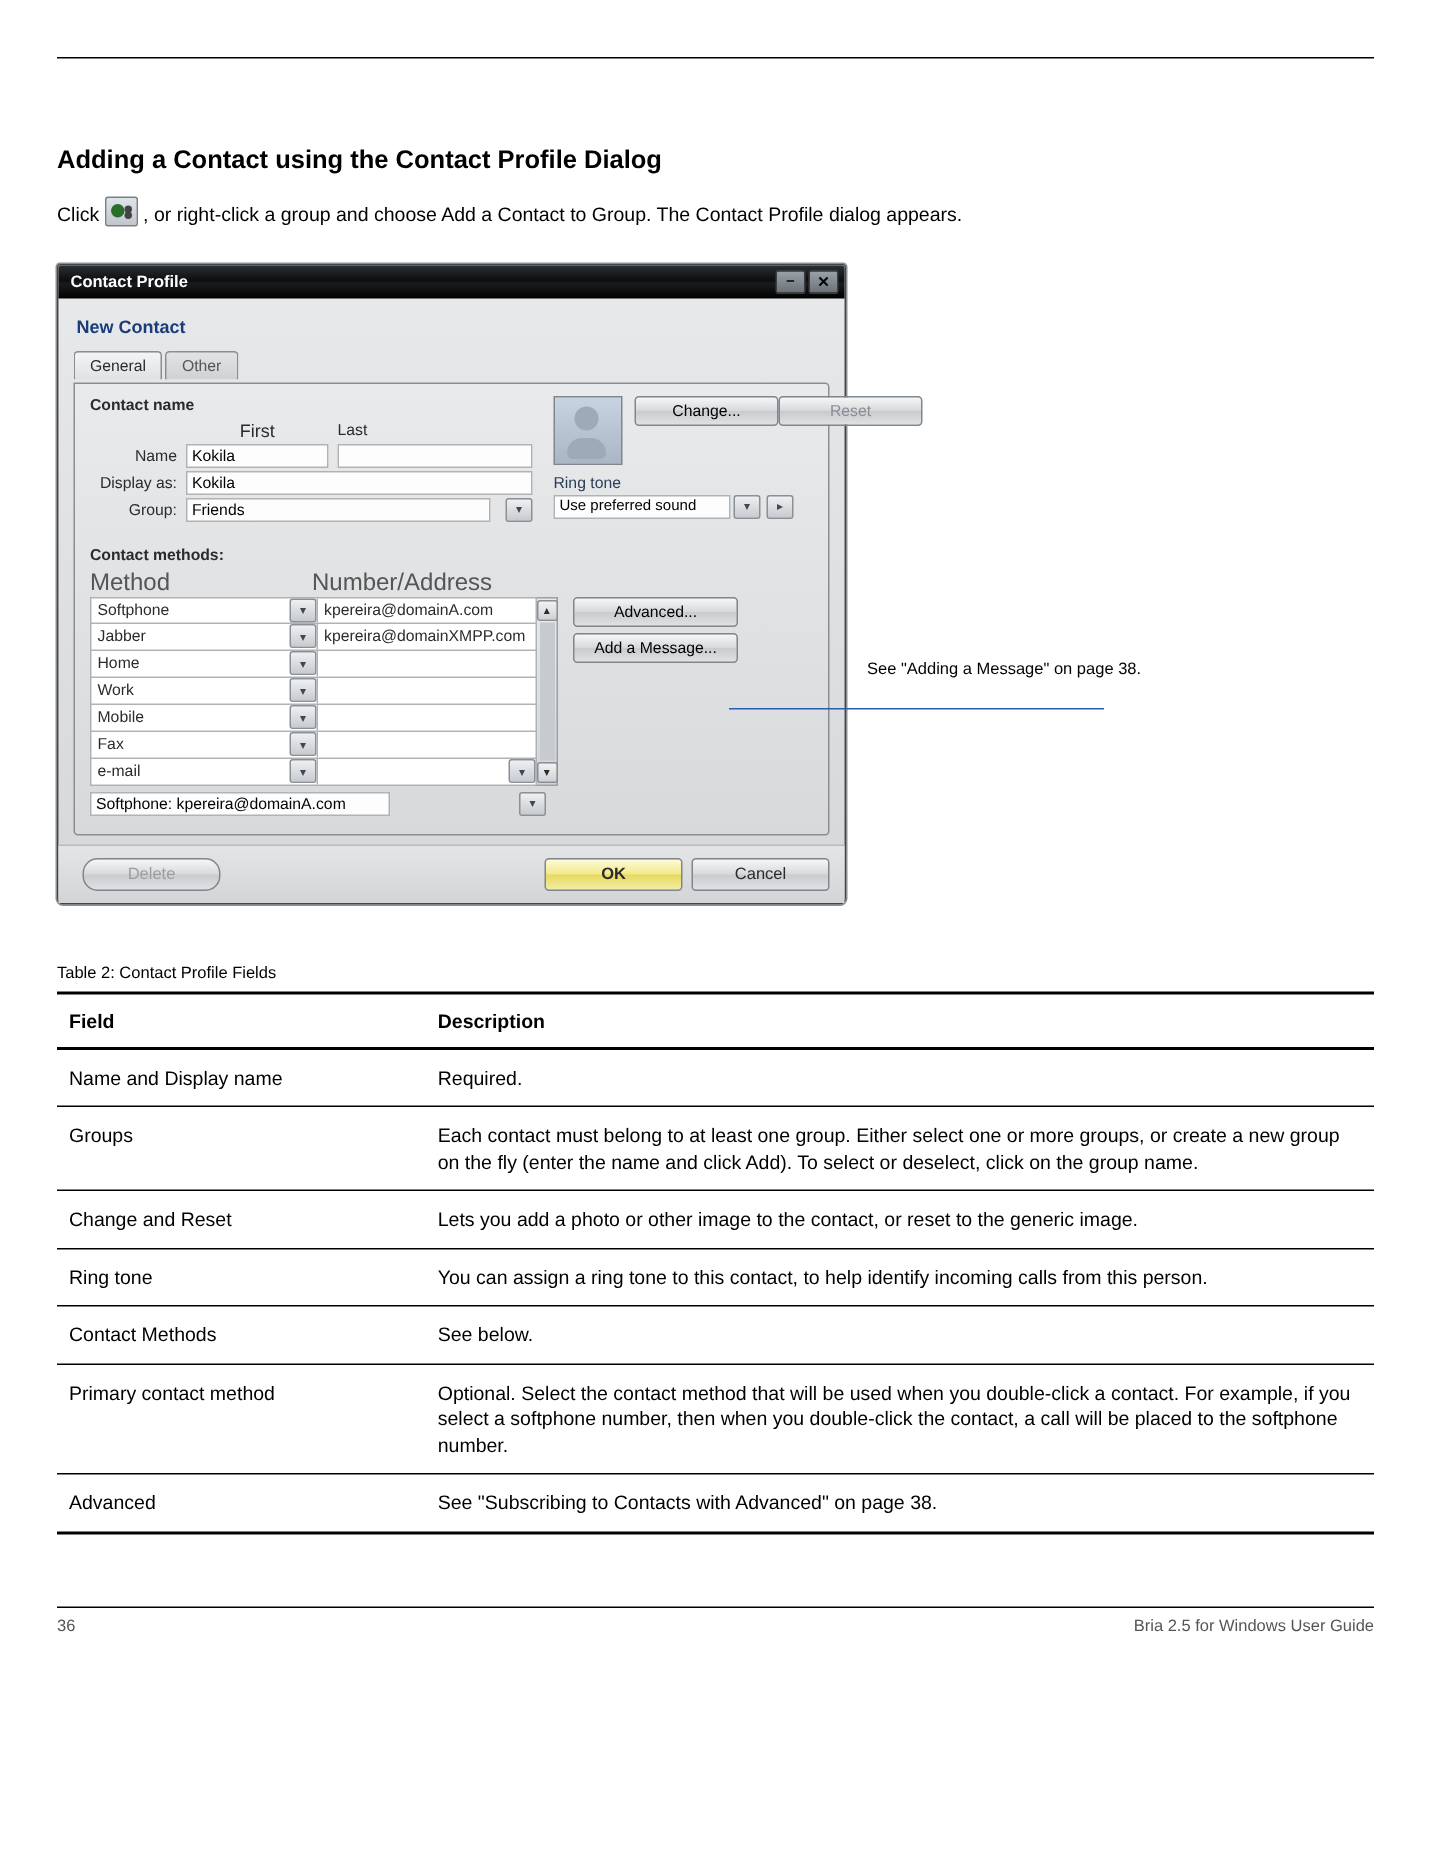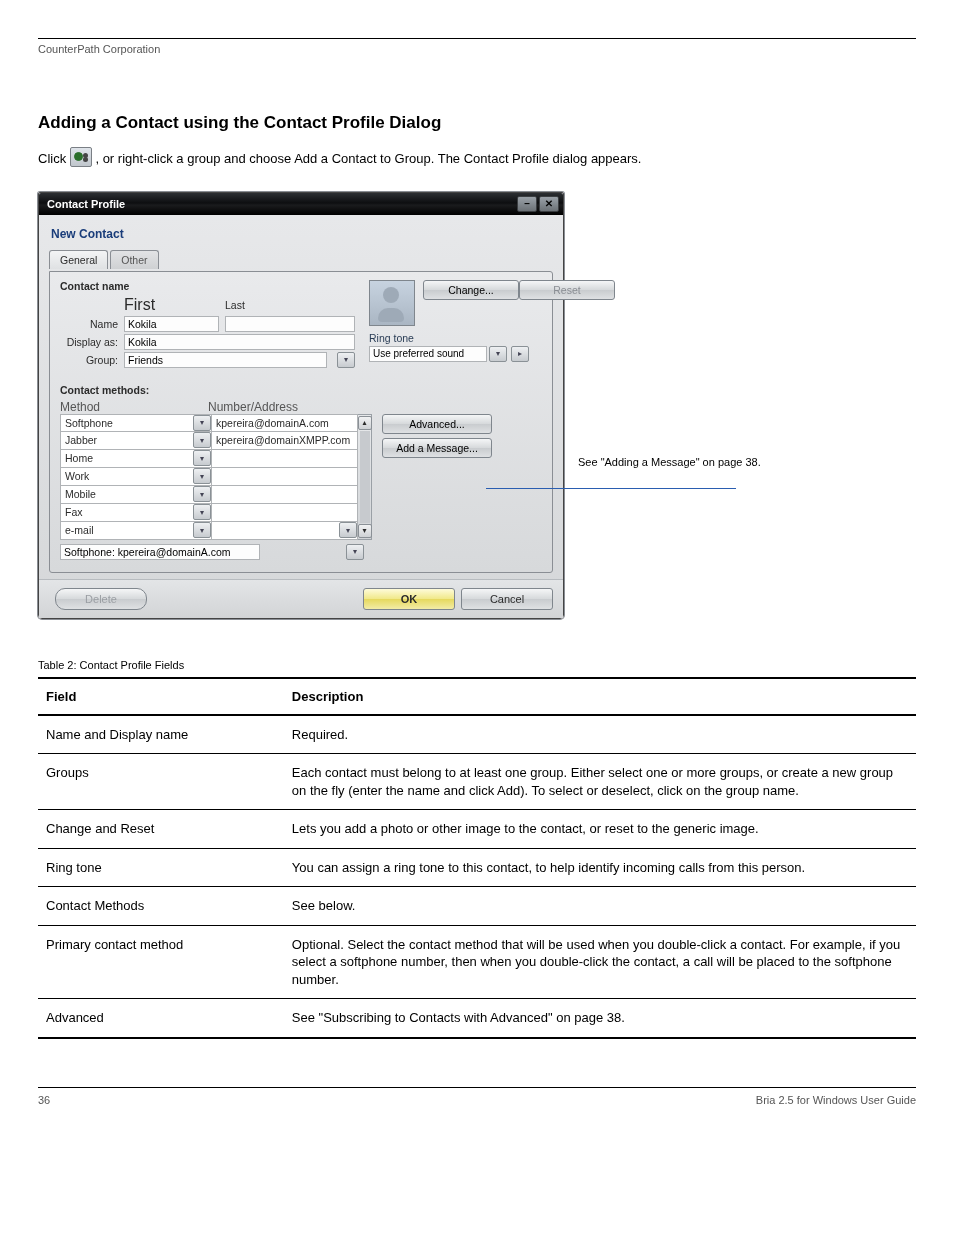--- a/index.html
+++ b/index.html
@@ -37,21 +37,21 @@
   .avatar-box{display:flex;align-items:flex-start;}
   .avatar{width:44px;height:44px;background:linear-gradient(#c7d3e0,#aab6c3);border:1px solid #7f868d;position:relative;}
   .avatar::before{content:"";position:absolute;left:13px;top:6px;width:16px;height:16px;border-radius:50%;background:#9eaab7;}
   .avatar::after{content:"";position:absolute;left:8px;bottom:3px;width:26px;height:14px;border-radius:10px 10px 4px 4px;background:#9eaab7;}
   .btncol{margin-left:8px;display:flex;flex-direction:row;}
   .gbtn{height:18px;min-width:78px;padding:0 8px;border:1px solid #7f868d;border-radius:3px;background:linear-gradient(#f5f6f7,#d7dadc 48%,#c9cccf 52%,#dfe1e3);font-size:10.5px;display:flex;align-items:center;justify-content:center;margin-bottom:4px;color:#000;}
   .gbtn.disabled{color:#8a8e94;}
   .ringtone-lbl{font-size:10.5px;color:#2a3d55;margin-top:6px;}
   .ringtone-row{display:flex;align-items:center;margin-top:2px;}
   .ringtone-field{width:118px;height:16px;border:1px solid #b0b3b6;background:#fdfdfd;font-size:10px;padding:0 3px;box-sizing:border-box;}
-  .methods-head{display:flex;margin-top:4px;font-size:12px;color:#555;}
+  .methods-head{display:flex;margin-top:4px;font-size:16px;color:#555;}
   .mh-method{width:148px;}
   .mh-addr{}
   .mrow{display:flex;align-items:center;border:1px solid #b0b3b6;border-top:none;background:#fff;height:18px;box-sizing:border-box;}
   .mrow:first-of-type{border-top:1px solid #b0b3b6;}
   .mcell-method{width:128px;padding-left:4px;font-size:10.5px;}
   .maddr{flex:1;padding-left:4px;font-size:10.5px;border-left:1px solid #b0b3b6;height:100%;display:flex;align-items:center;}
   .methods-wrap{display:flex;}
   .methods-table{width:298px;}
   .scroll-stub{width:14px;border:1px solid #9aa0a6;border-left:none;background:linear-gradient(#e7e9eb,#d2d5d8);display:flex;flex-direction:column;align-items:center;justify-content:space-between;padding:1px 0;box-sizing:border-box;}
   .scroll-btn{width:12px;height:12px;background:linear-gradient(#f1f2f3,#cfd2d5);border:1px solid #8a9096;border-radius:2px;font-size:8px;display:flex;align-items:center;justify-content:center;}
@@ -73,24 +73,20 @@
   table.fields td{border-bottom:1px solid #000;padding:10px 8px;vertical-align:top;line-height:1.35;}
   table.fields tr.last td{border-bottom:2px solid #000;}
   .hr-bottom{border:none;border-top:1px solid #000;margin:48px 0 6px 0;}
   .doc-footer{font-size:11px;color:#555;display:flex;justify-content:space-between;padding-bottom:30px;}
 </style>
 </head>
 <body>
 
 <div class="page">
   <hr class="hr-top">
-  <div class="doc-header">
-    <span>CounterPath Corporation</span>
-    <span></span>
-  </div>
 
   <div class="h2">Adding a Contact using the Contact Profile Dialog</div>
   <div class="body-text">
     <span>Click </span>
     <span class="inline-icon"></span>
     <span>, or right-click a group and choose Add a Contact to Group. The Contact Profile dialog appears.</span>
   </div>
 
   <div style="position:relative;">
 
@@ -106,21 +102,21 @@
         <div class="tabs">
           <span class="tab">General</span>
           <span class="tab inactive">Other</span>
         </div>
         <div class="tab-panel">
           <div class="top-grid">
             <div class="left-name">
               <div class="section-label">Contact name</div>
               <div class="row">
                 <span class="lbl"></span>
-                <span style="width:95px;font-size:16px;">First</span>
+                <span style="width:95px;font-size:12px;text-align:center;">First</span>
                 <span style="width:6px;"></span>
                 <span style="font-size:10.5px;">Last</span>
               </div>
               <div class="row">
                 <span class="lbl">Name</span>
                 <input class="field name-first" value="Kokila" style="">
                 <input class="field name-last" style="">
               </div>
               <div class="row">
                 <span class="lbl">Display as:</span>

